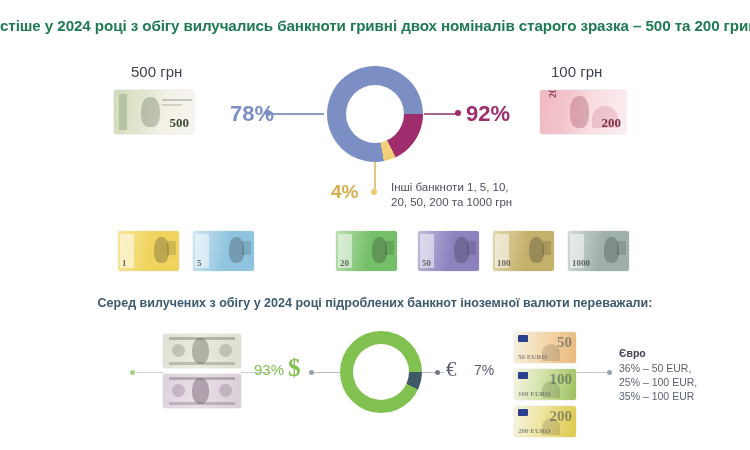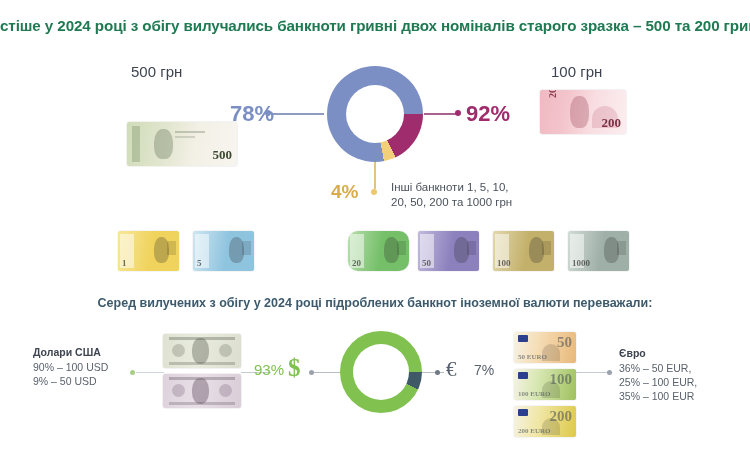--- a/index.html
+++ b/index.html
@@ -61,21 +61,21 @@
   }
   .note .denomtxt {
     position: absolute;
     font-weight: bold;
     font-family: "Liberation Serif", serif;
     color: rgba(30,30,30,0.72);
     line-height: 1;
   }
 
   
-  #note-500 { left: 127px; top: 90px; width: 110px; height: 44px; margin-top: 32px; }
+  #note-500 { left: 114px; top: 90px; width: 80px; height: 44px; }
   #note-500 .face { background: linear-gradient(100deg,#cfdcb9 0%,#e2e6cf 35%,#f3f0e6 62%,#f7f5ef 100%); }
   #note-500 .portrait { left: 27px; top: 7px; width: 19px; height: 30px; background: rgba(80,95,70,0.30); }
   #note-500 .denomtxt.big { right: 5px; bottom: 5px; font-size: 13px; color: #3c4a33; }
   #note-500 .vstrip { position:absolute; left:5px; top:4px; width:8px; height:36px; background:rgba(120,140,100,0.35); }
   #note-500 .line1 { position:absolute; left:48px; top:9px; width:30px; height:2px; background:rgba(90,105,80,0.30); }
   #note-500 .line2 { position:absolute; left:48px; top:14px; width:20px; height:2px; background:rgba(90,105,80,0.22); }
 
   
   #note-200 { left: 540px; top: 90px; width: 86px; height: 44px; }
   #note-200 .face { background: linear-gradient(100deg,#f0b9c2 0%,#f3c4cb 30%,#f8dde1 60%,#fbeef0 100%); }
@@ -292,21 +292,21 @@
         <div class="seal"></div>
         <div class="val">1</div>
       </div>
       <div class="strip-note" style="left: 75px;">
         <div class="bg" style="background: linear-gradient(100deg, rgb(207, 230, 241) 0%, rgb(143, 196, 223) 55%, rgb(143, 196, 223) 100%);"></div>
         <div class="pane"></div>
         <div class="por"></div>
         <div class="seal"></div>
         <div class="val">5</div>
       </div>
-      <div class="strip-note" style="left: 230px; border-radius: 10px;">
+      <div class="strip-note" style="left: 218px;">
         <div class="bg" style="background: linear-gradient(100deg, rgb(185, 223, 174) 0%, rgb(116, 191, 104) 55%, rgb(116, 191, 104) 100%);"></div>
         <div class="pane"></div>
         <div class="por"></div>
         <div class="seal"></div>
         <div class="val">20</div>
       </div>
       <div class="strip-note" style="left: 300px;">
         <div class="bg" style="background: linear-gradient(100deg, rgb(194, 187, 221) 0%, rgb(140, 128, 189) 55%, rgb(140, 128, 189) 100%);"></div>
         <div class="pane"></div>
         <div class="por"></div>
@@ -327,25 +327,20 @@
         <div class="seal"></div>
         <div class="val">1000</div>
       </div>
     </div>
 </div>
 
 <div id="section-two">
 
   <div id="subtitle">Серед вилучених з обігу у 2024 році підроблених банкнот іноземної валюти переважали:</div>
 
-  <div class="fx-block" id="usd-block">
-    <span class="fx-title">Долари США</span>
-    <span>90% – 100 USD</span><br>
-    <span>9% – 50 USD</span>
-  </div>
 
   <div class="fx-block" id="eur-block">
     <span class="fx-title">Євро</span>
     <span>36% – 50 EUR,</span><br>
     <span>25% – 100 EUR,</span><br>
     <span>35% – 100 EUR</span>
   </div>
 
   <div class="note" id="usd-100">
     <div class="face"></div>

